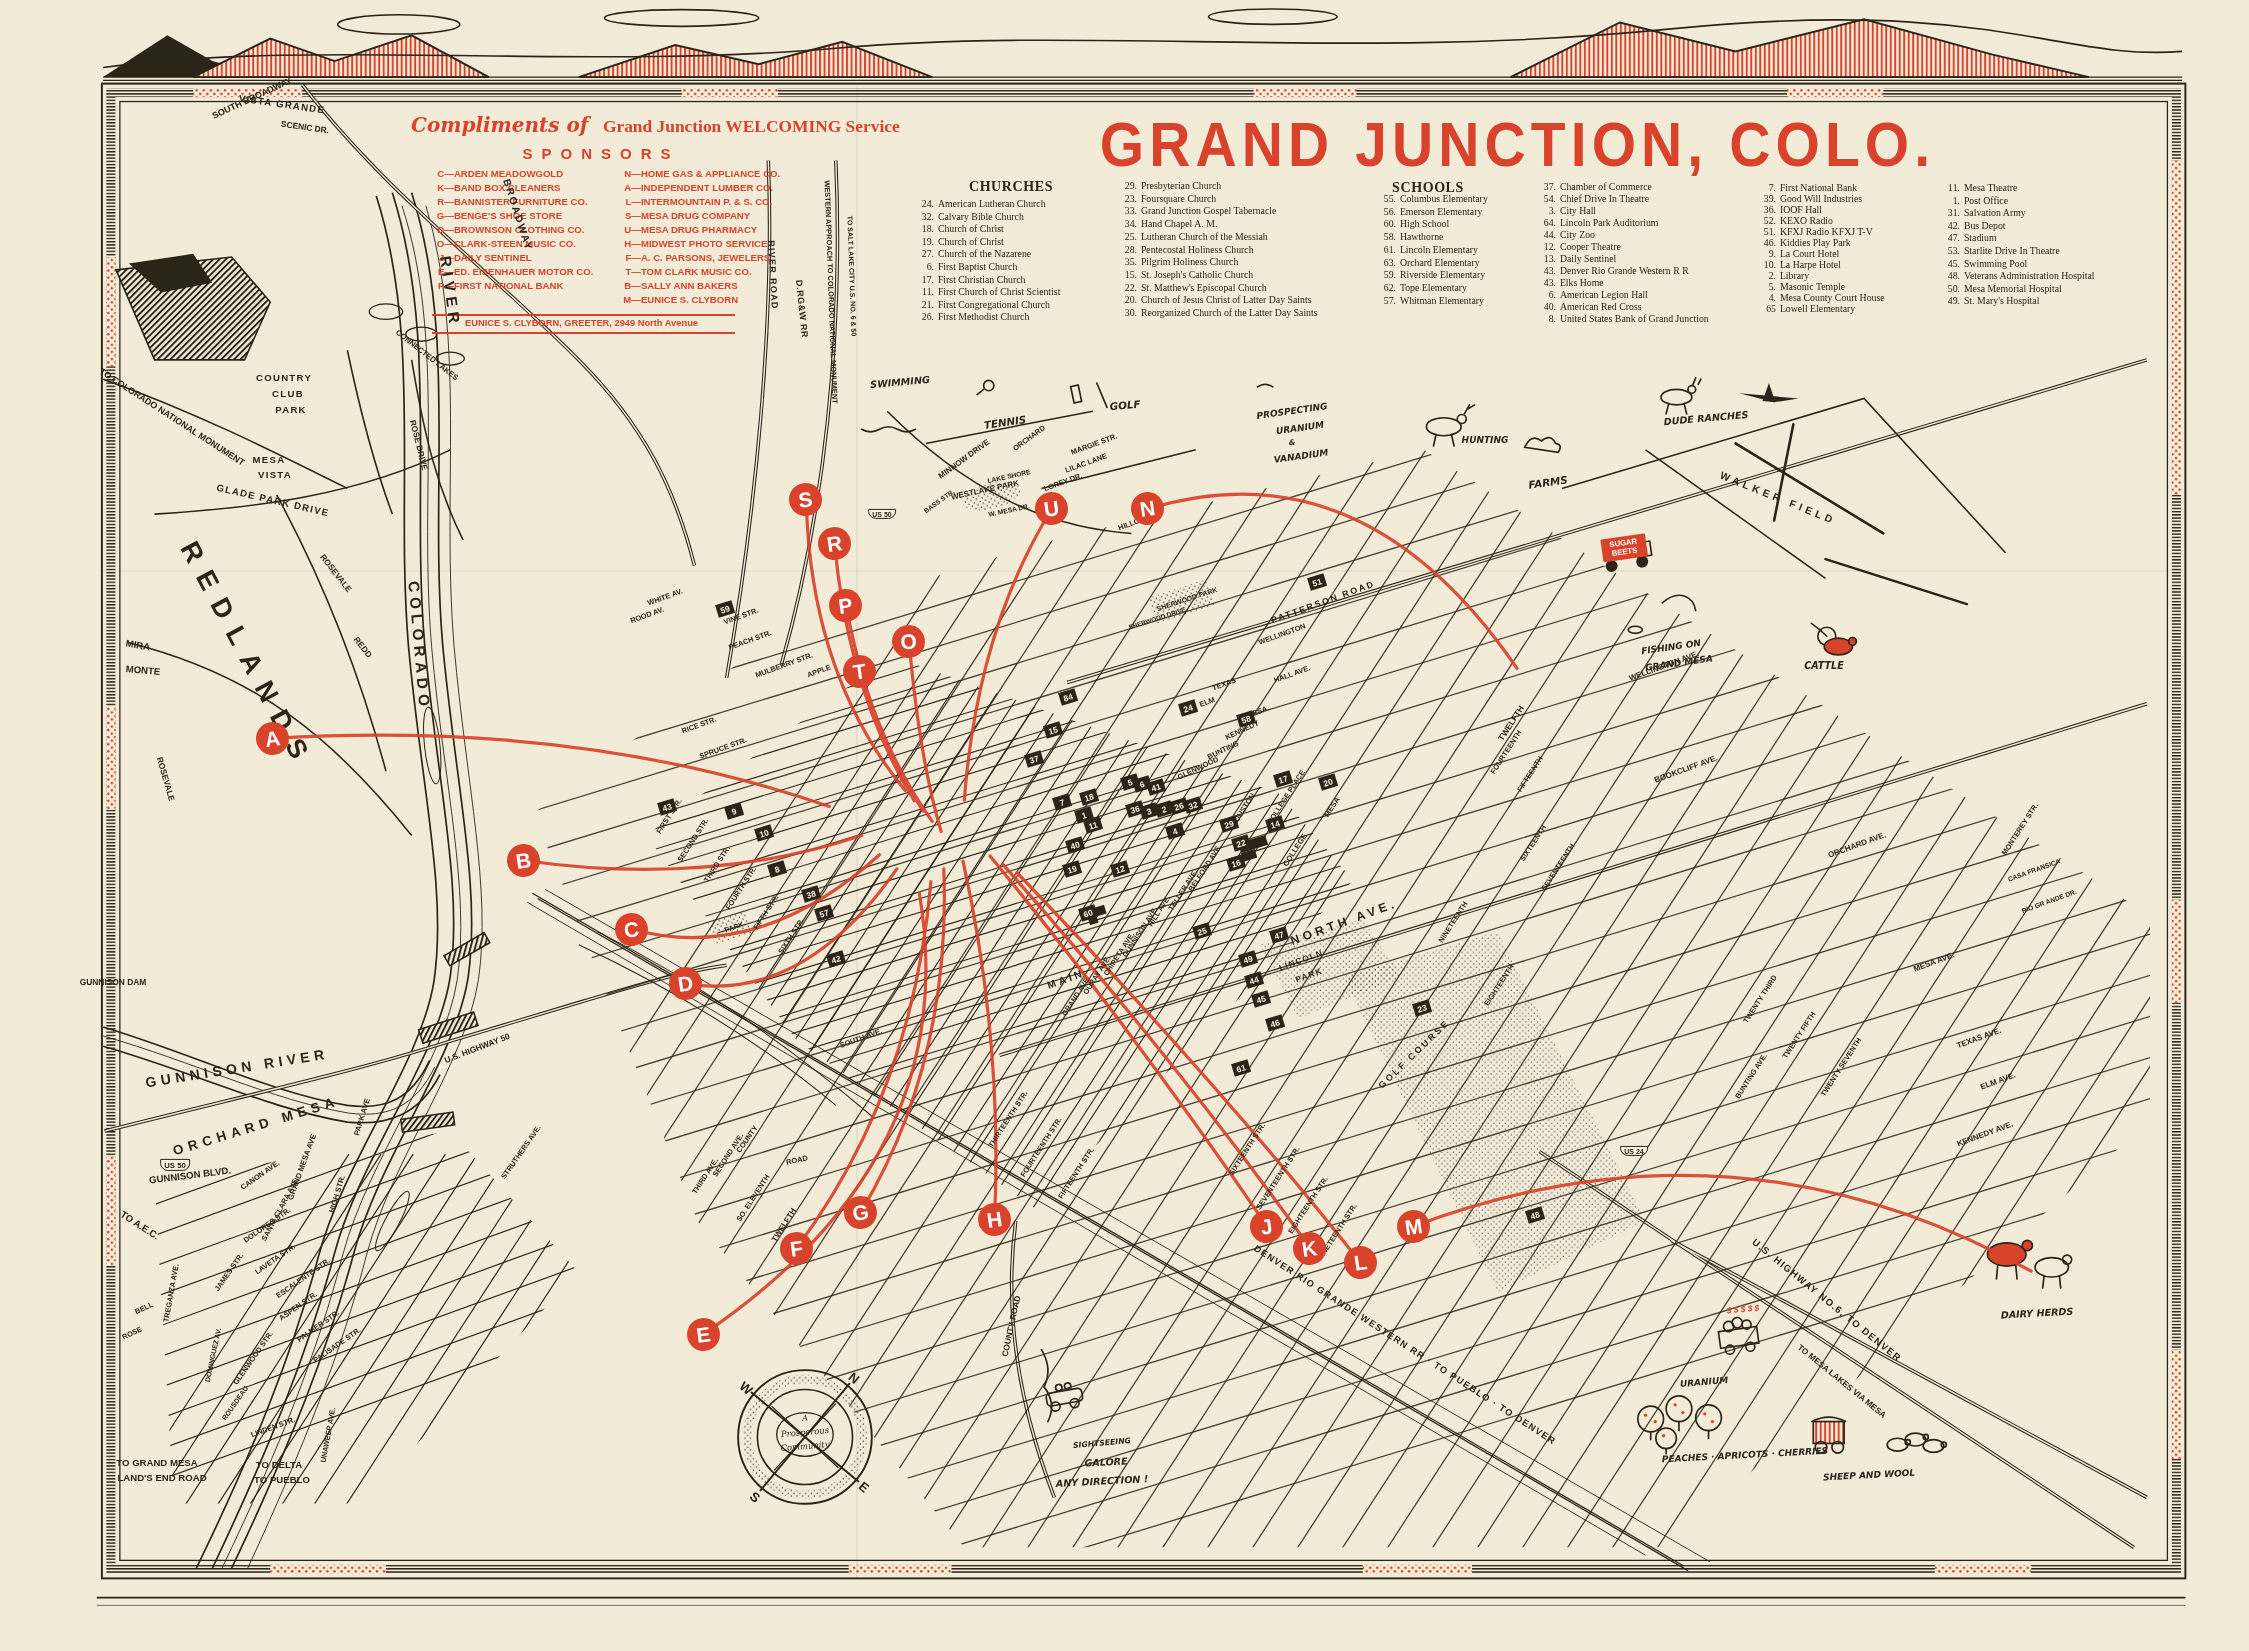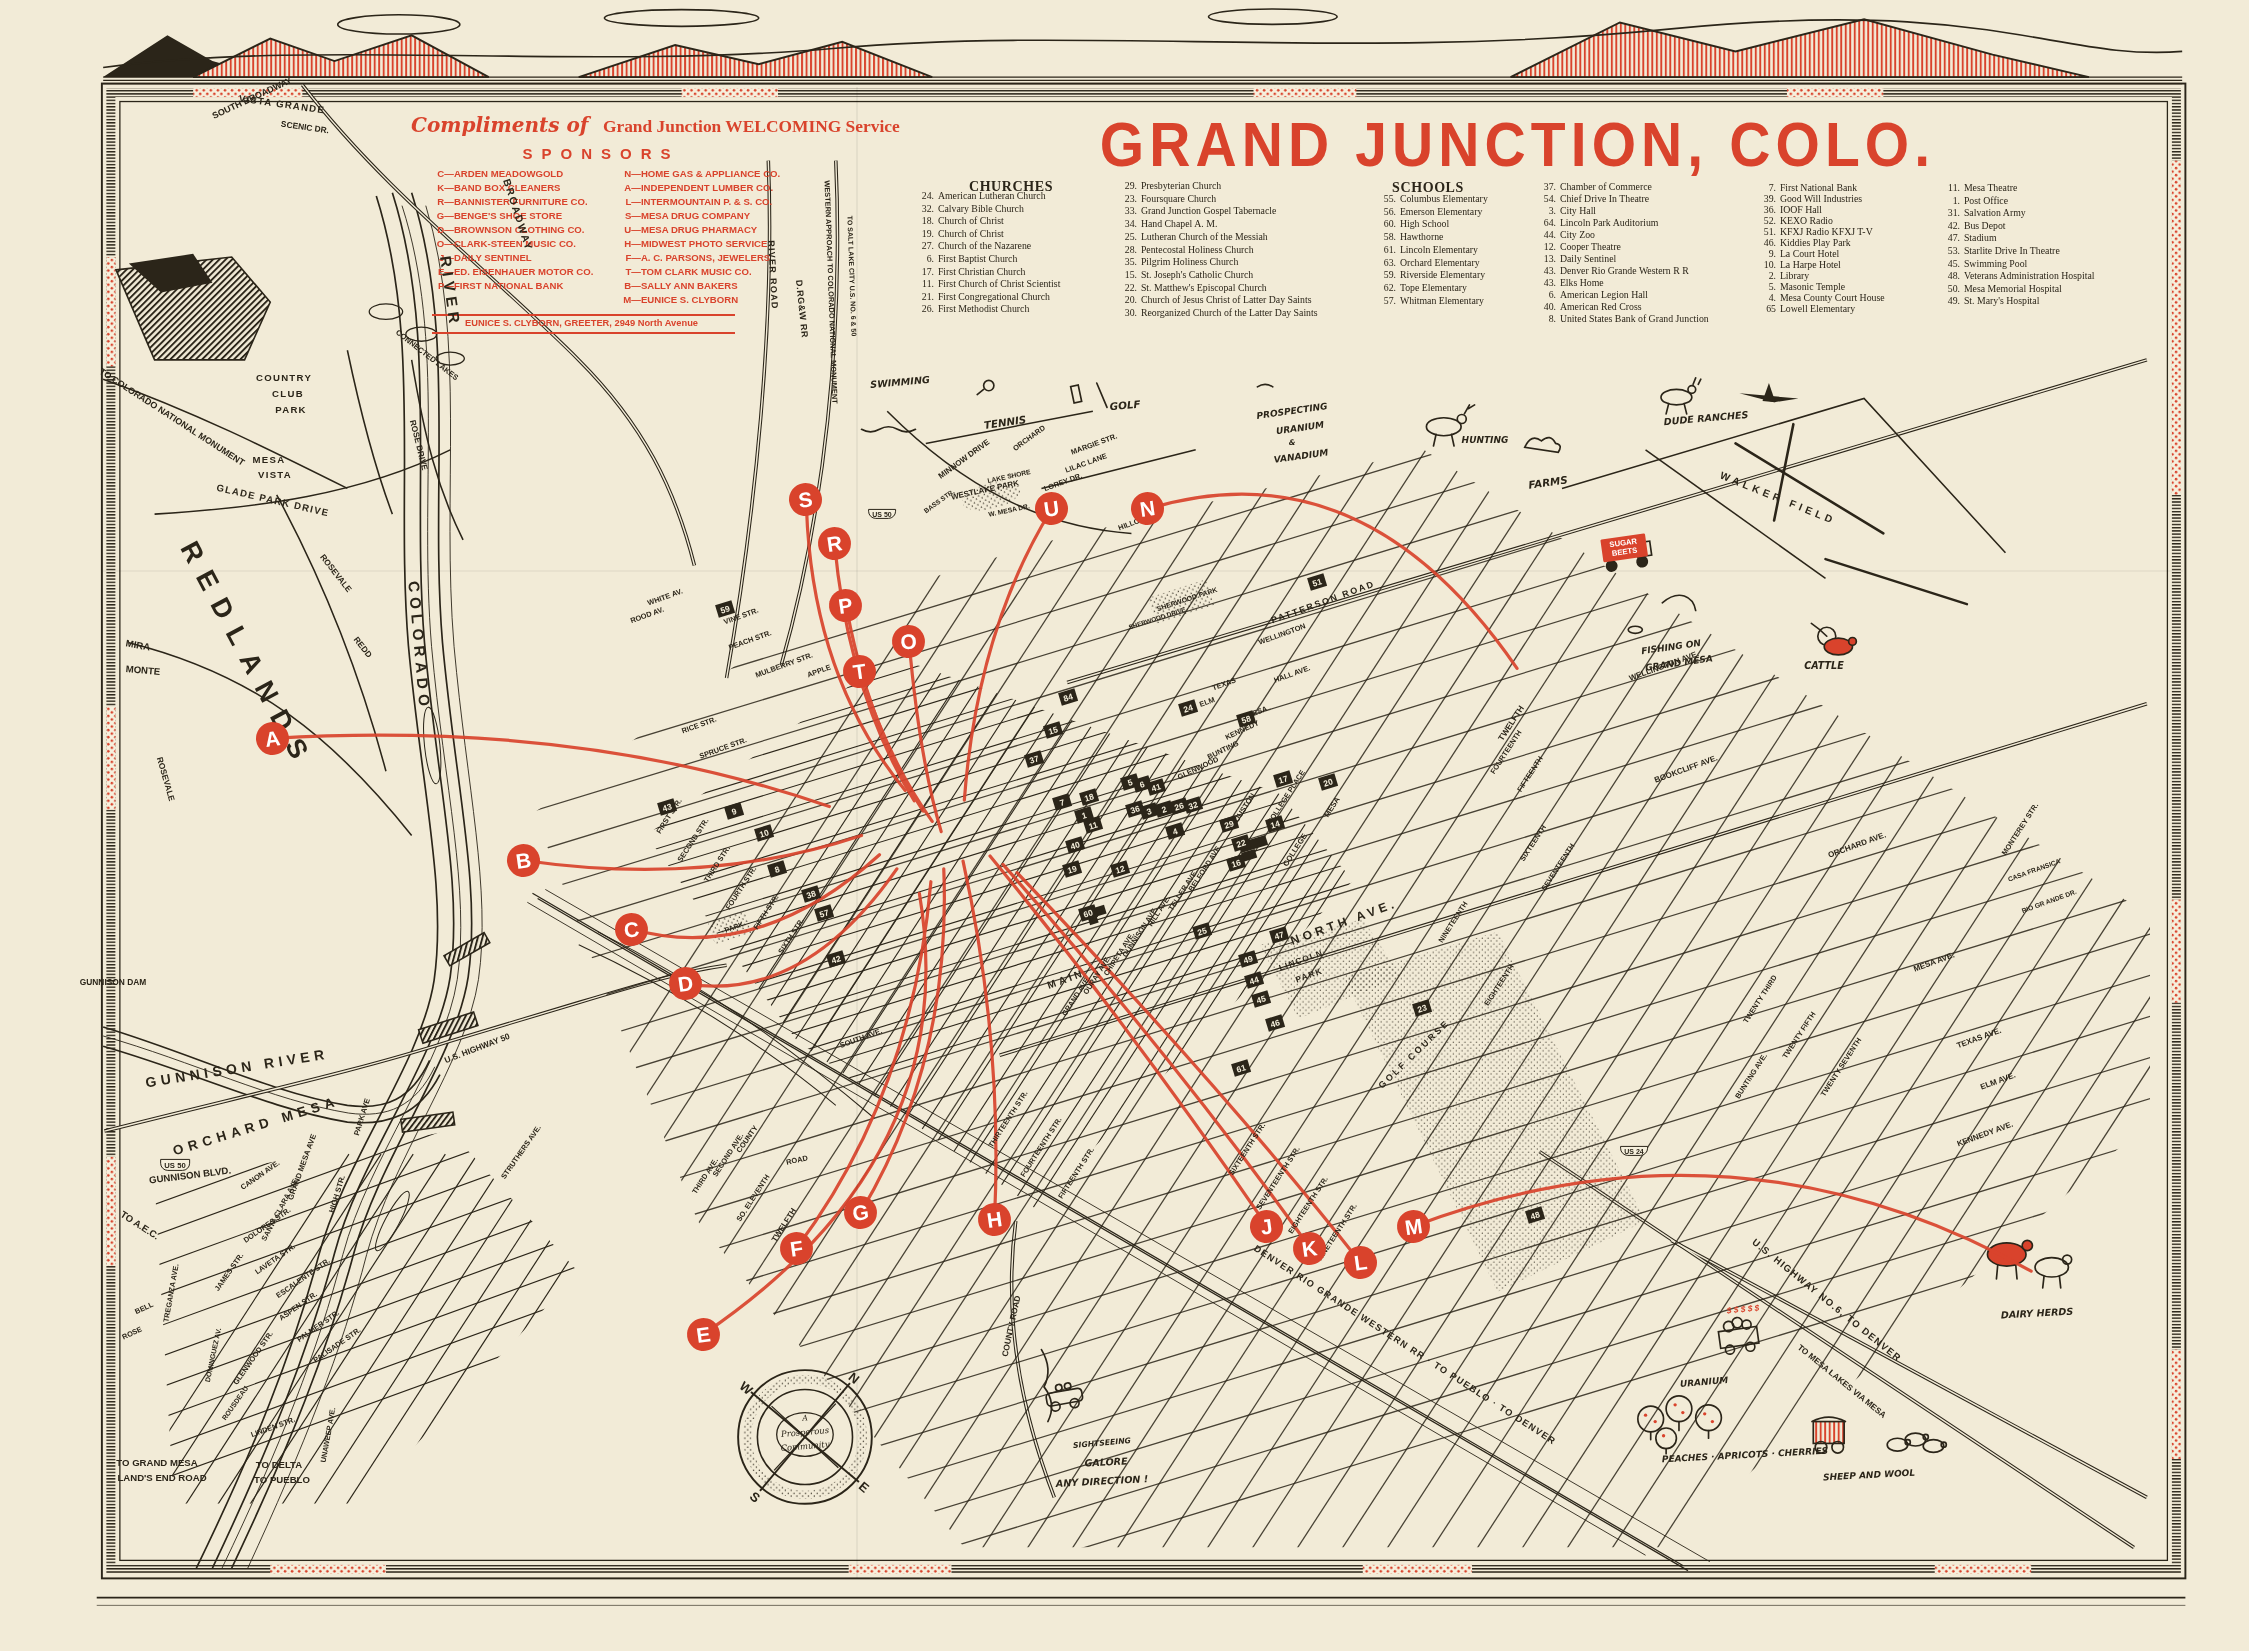--- a/index.html
+++ b/index.html
@@ -575,21 +575,21 @@
       <div><span class="sponsor-letter">T</span>—TOM CLARK MUSIC CO.</div>
       <div><span class="sponsor-letter">B</span>—SALLY ANN BAKERS</div>
       <div><span class="sponsor-letter">M</span>—EUNICE S. CLYBORN</div>
     </div>
 
   <div class="rule" style="left:432px;top:314px;width:303px;"></div>
   <div id="greeter" class="abs">EUNICE S. CLYBORN, GREETER, 2949 North Avenue</div>
   <div class="rule" style="left:432px;top:332px;width:303px;"></div>
 
   <div class="lhead" style="left:1011px;top:179px;">CHURCHES</div>
-  <div id="churches-col1" class="lcol" style="left:912px;top:190px;line-height:12.6px;">
+  <div id="churches-col1" class="lcol" style="left:912px;top:198px;line-height:12.6px;">
       <div class="lrow">
         <span class="lnum">24.</span>
         <span class="lname">American Lutheran Church</span>
       </div>
       <div class="lrow">
         <span class="lnum">32.</span>
         <span class="lname">Calvary Bible Church</span>
       </div>
       <div class="lrow">
         <span class="lnum">18.</span>

